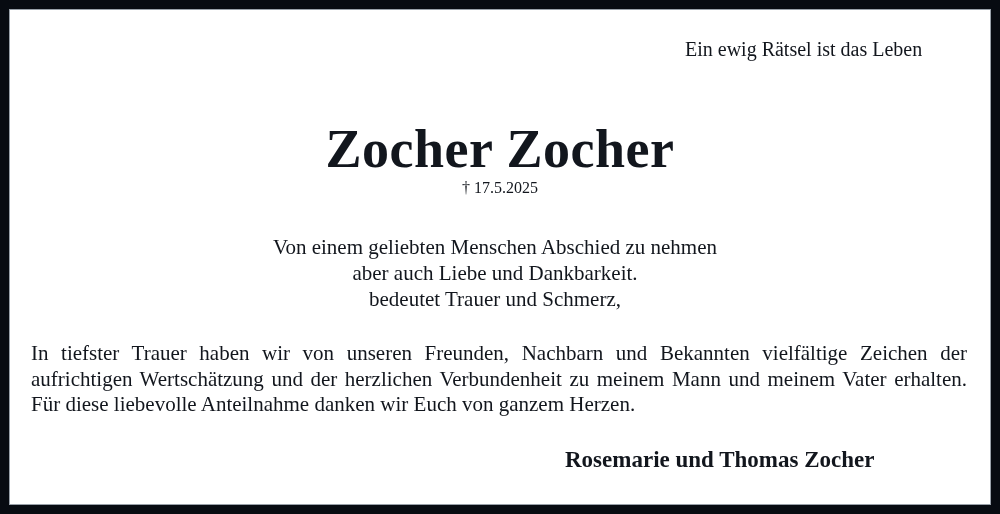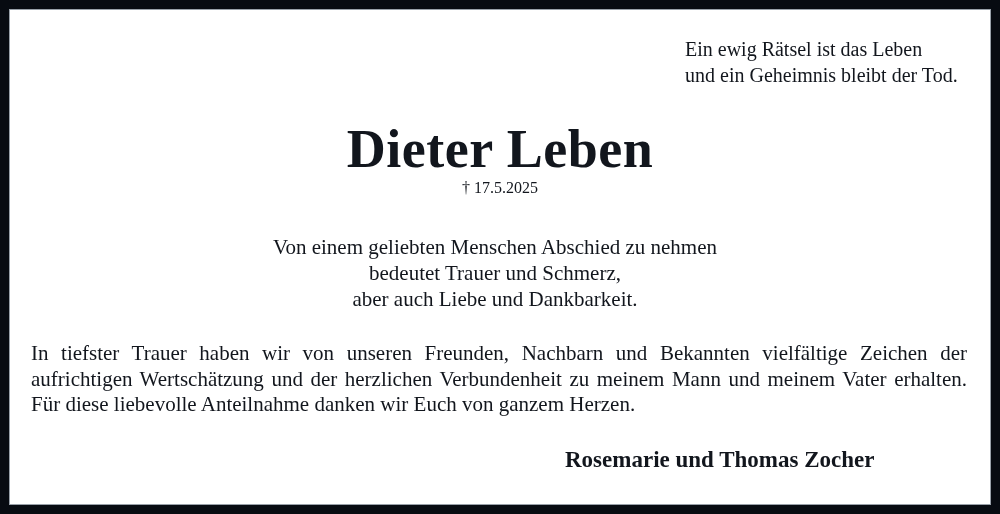--- a/index.html
+++ b/index.html
@@ -73,31 +73,30 @@
   }
 </style>
 </head>
 <body>
 
 <div class="frame">
   <div class="sheet">
 
     <div class="epigraph">
       <div>Ein ewig Rätsel ist das Leben</div>
-      <div>und ein Geheimnis bleibt der Tod.</div>
     </div>
 
-    <h1 class="deceased-name">Dieter Leben</h1>
+    <h1 class="deceased-name">Zocher Zocher</h1>
 
     <div class="death-date">† 17.5.2025</div>
 
     <div class="verse">
       <div>Von einem geliebten Menschen Abschied zu nehmen</div>
+      <div>aber auch Liebe und Dankbarkeit.</div>
       <div>bedeutet Trauer und Schmerz,</div>
-      <div>aber auch Liebe und Dankbarkeit.</div>
     </div>
 
     <p class="condolence">In tiefster Trauer haben wir von unseren Freunden, Nachbarn und Bekannten vielfältige Zeichen der aufrichtigen Wertschätzung und der herzlichen Verbundenheit zu meinem Mann und meinem Vater erhalten. Für diese liebevolle Anteilnahme danken wir Euch von ganzem Herzen.</p>
 
     <div class="signature">Rosemarie und Thomas Zocher</div>
 
   </div>
 </div>
 
 </body></html>

